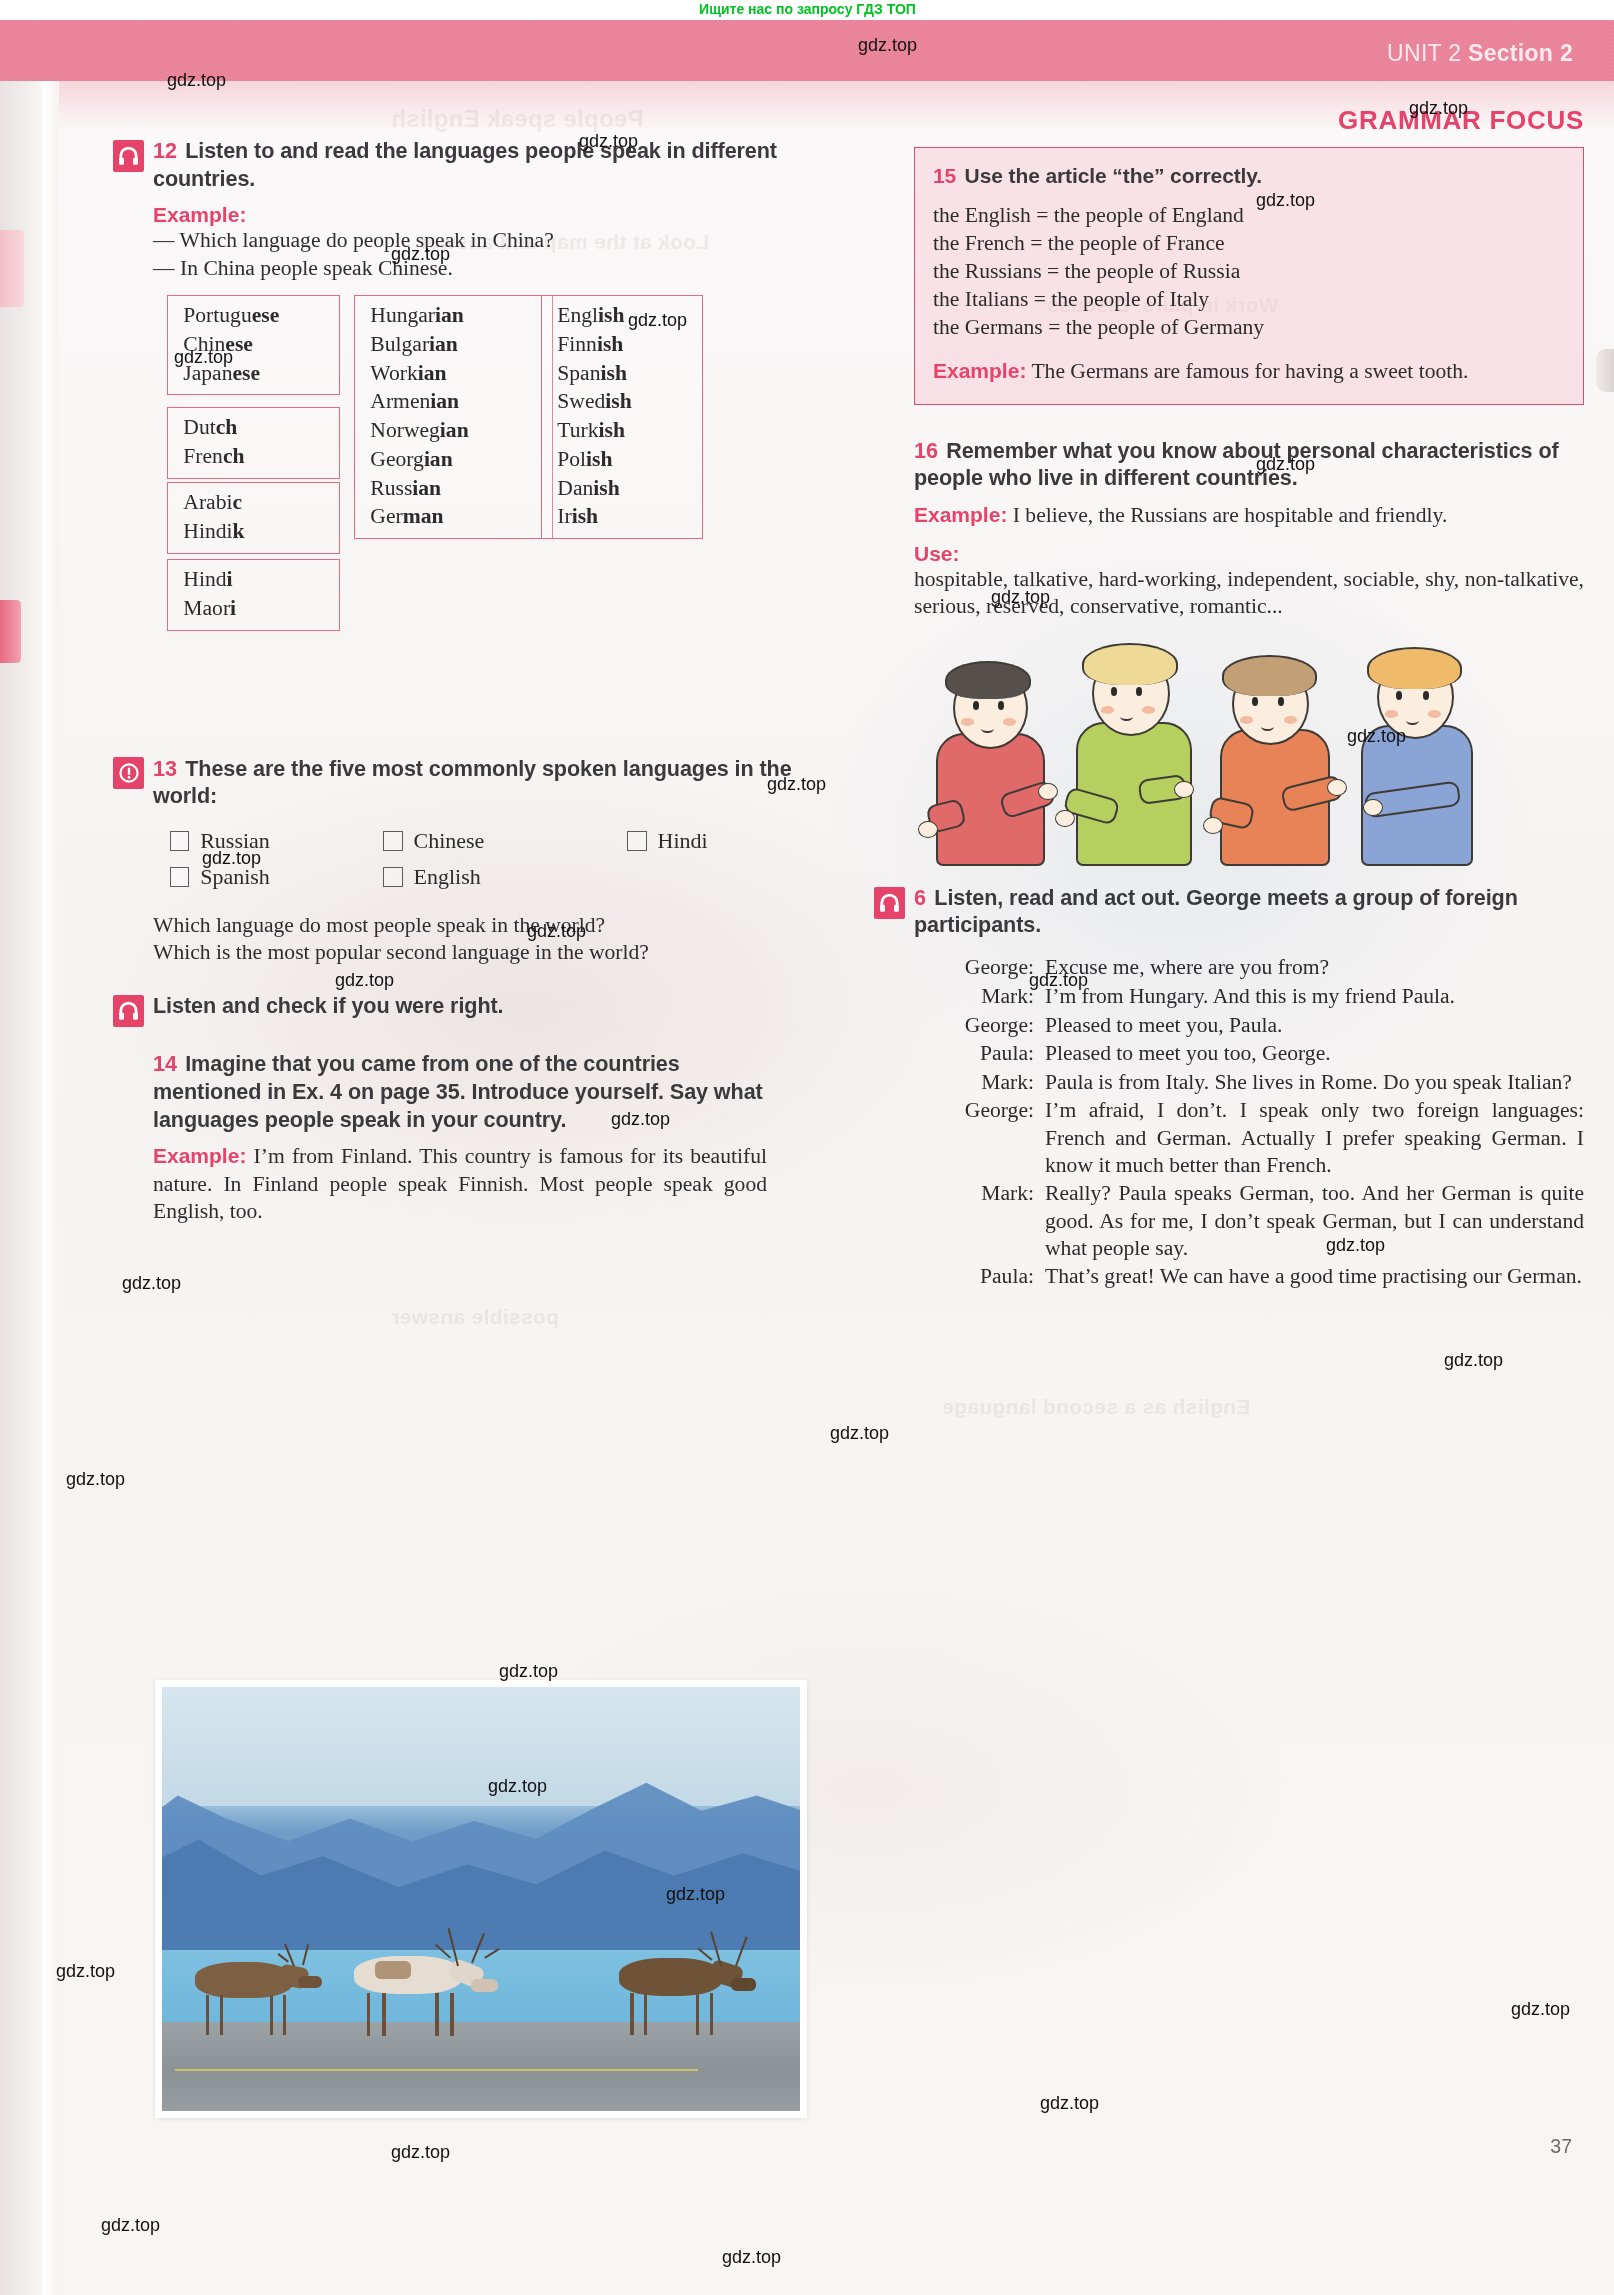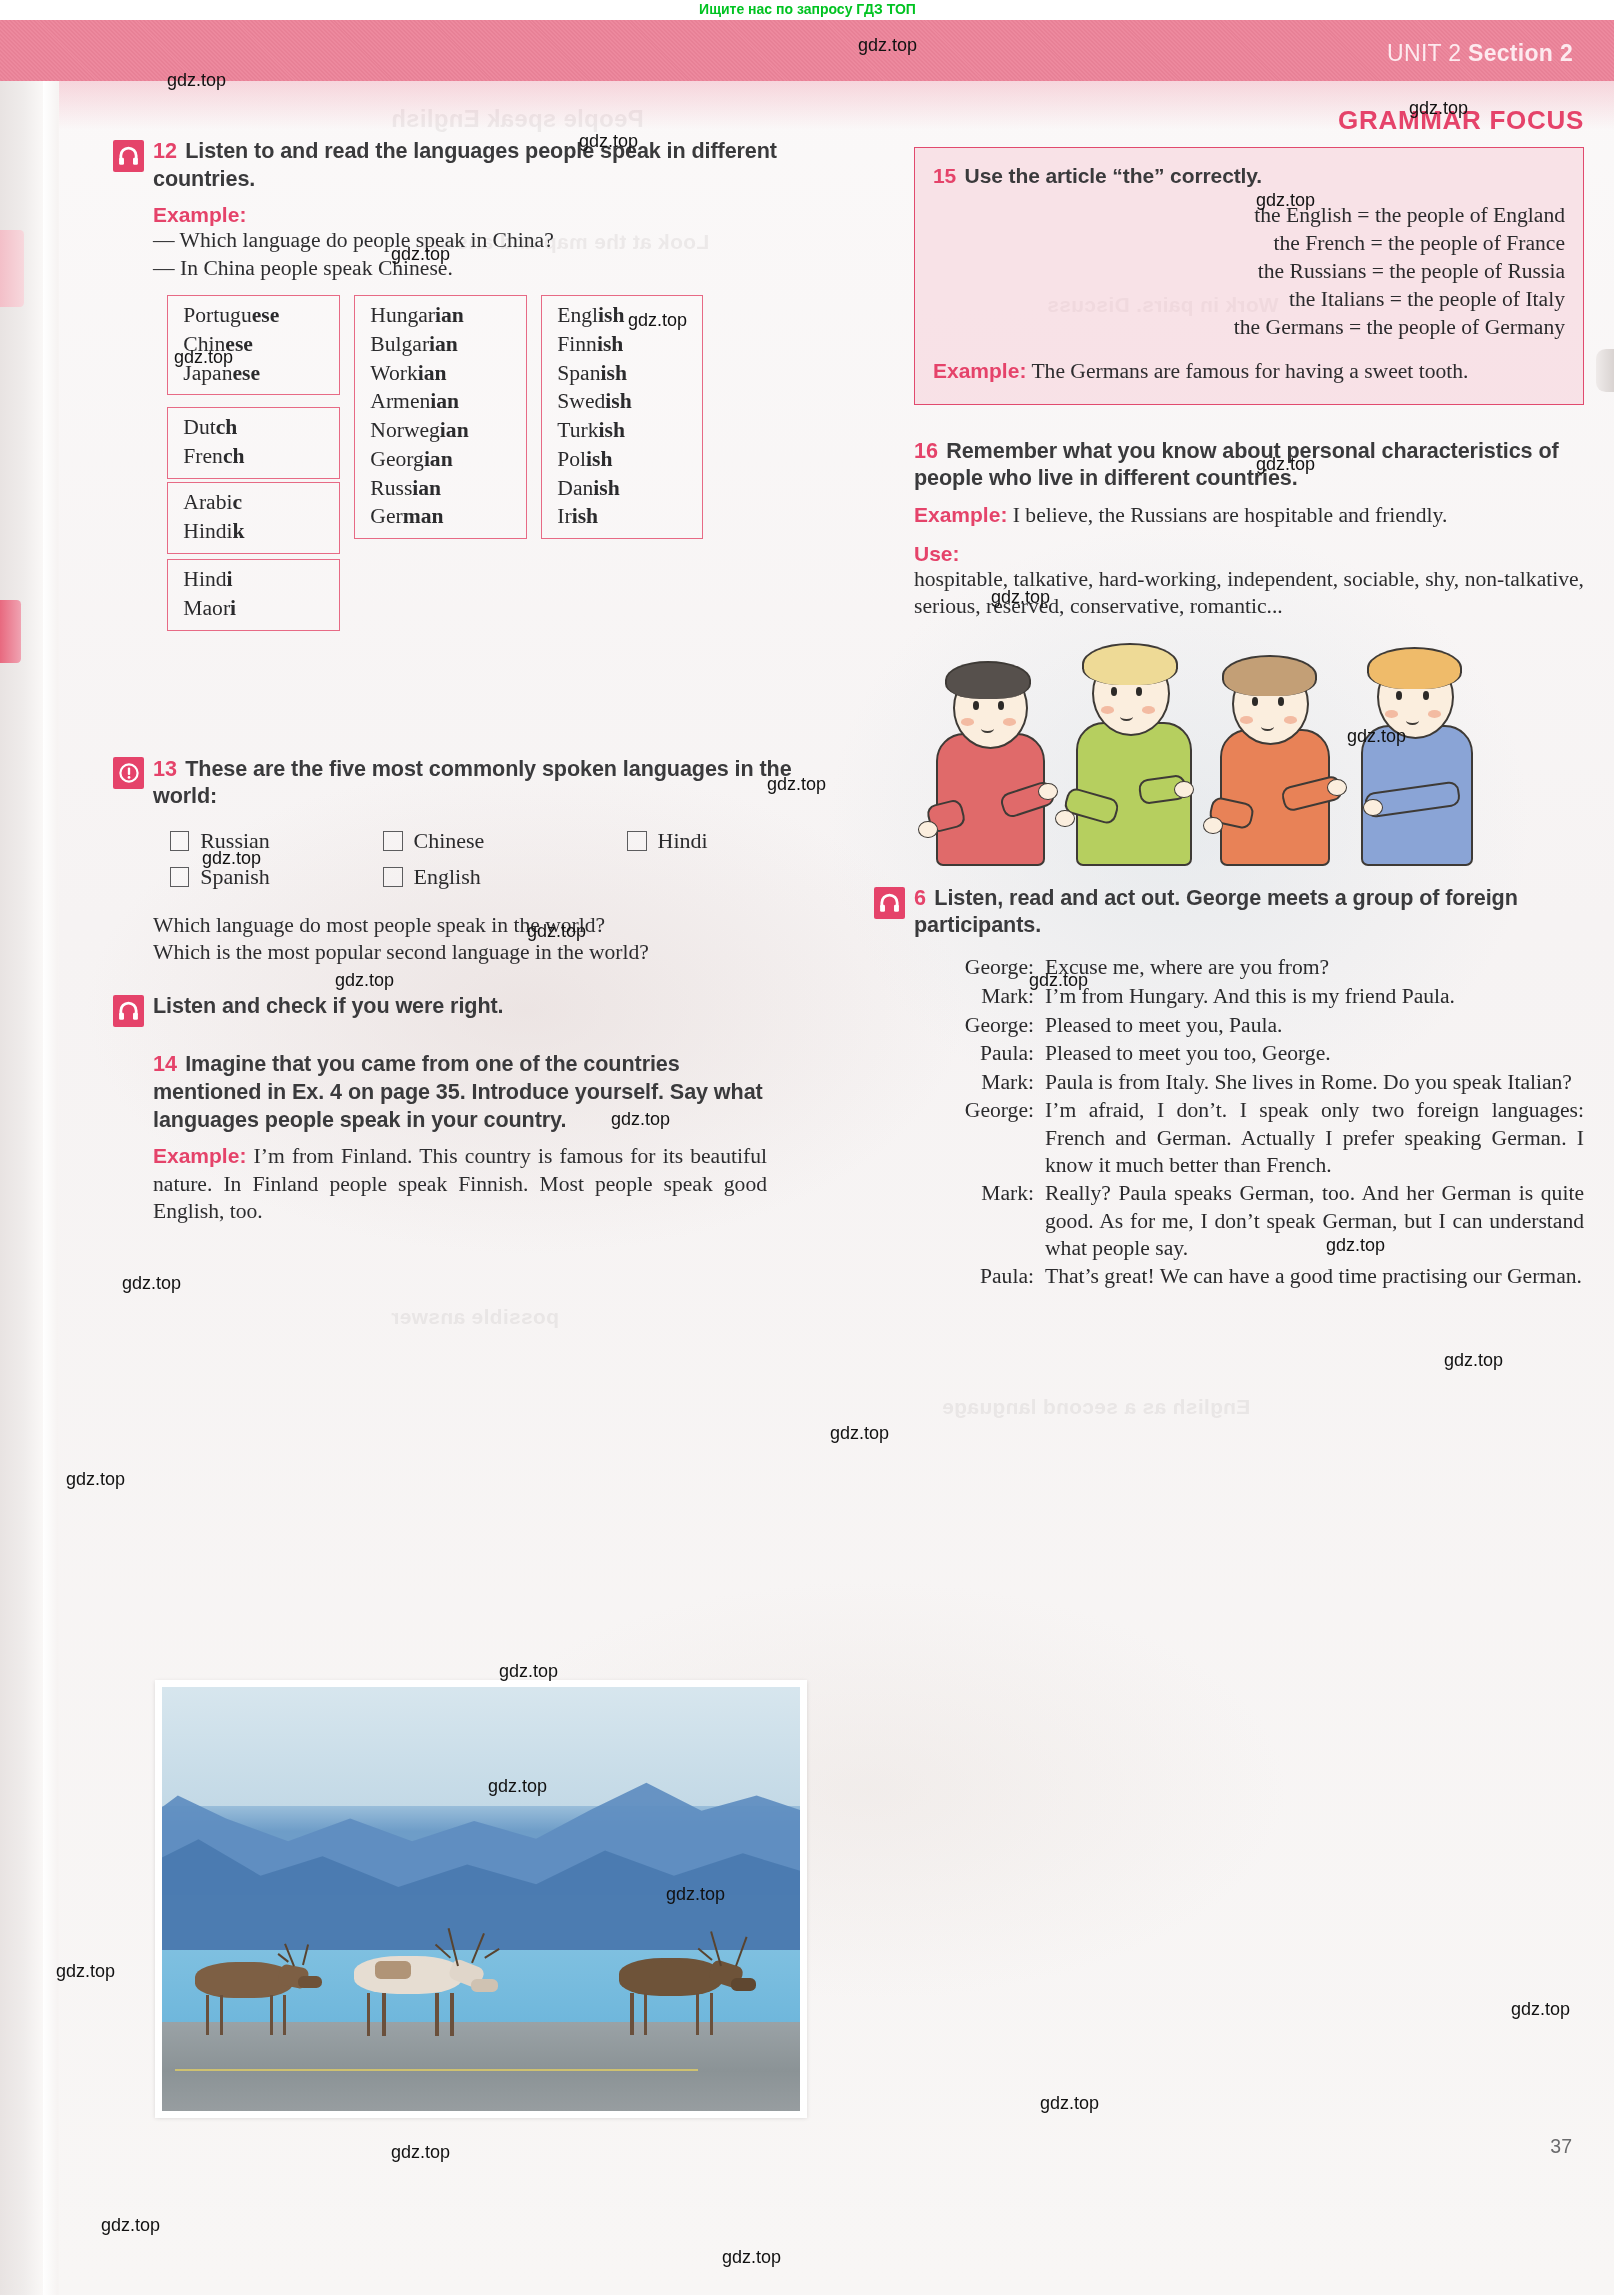--- a/index.html
+++ b/index.html
@@ -440,21 +440,21 @@
             <div><span>Fren</span><b>ch</b></div>
           </div>
         <div class="lang-box" id="lb2" style="left:14px; top:187px; width:173px;">
             <div><span>Arabi</span><b>c</b></div>
             <div><span>Hindi</span><b>k</b></div>
           </div>
         <div class="lang-box" id="lb3" style="left:14px; top:264px; width:173px;">
             <div><span>Hind</span><b>i</b></div>
             <div><span>Maor</span><b>i</b></div>
           </div>
-        <div class="lang-box" id="lb4" style="left:201px; top:0; width:173px;">
+        <div class="lang-box" id="lb4" style="left:201px; top:0; width:199px;">
             <div><span>Hungar</span><b>ian</b></div>
             <div><span>Bulgar</span><b>ian</b></div>
             <div><span>Work</span><b>ian</b></div>
             <div><span>Armen</span><b>ian</b></div>
             <div><span>Norweg</span><b>ian</b></div>
             <div><span>Georg</span><b>ian</b></div>
             <div><span>Russ</span><b>ian</b></div>
             <div><span>Ger</span><b>man</b></div>
           </div>
         <div class="lang-box" id="lb5" style="left:388px; top:0; width:162px;">
@@ -584,21 +584,21 @@
   </div>
 
   <div class="col-right">
 
     <div class="gf-title">GRAMMAR FOCUS</div>
 
     <div class="gf-box">
       <div class="ex-head" style="font-size:21px;">
         <span class="ex-num">15</span><span>Use the article “the” correctly.</span>
       </div>
-      <div class="gf-list" style="margin-top:11px;text-align:right;">
+      <div class="gf-list" style="margin-top:11px;">
         <div>the English = the people of England</div>
         <div>the French = the people of France</div>
         <div>the Russians = the people of Russia</div>
         <div>the Italians = the people of Italy</div>
         <div>the Germans = the people of Germany</div>
       </div>
       <div class="serif-body justify" style="margin-top:16.7px;">
         <span class="example-label">Example:</span>
         <span>The Germans are famous for having a sweet tooth.</span>
       </div>

